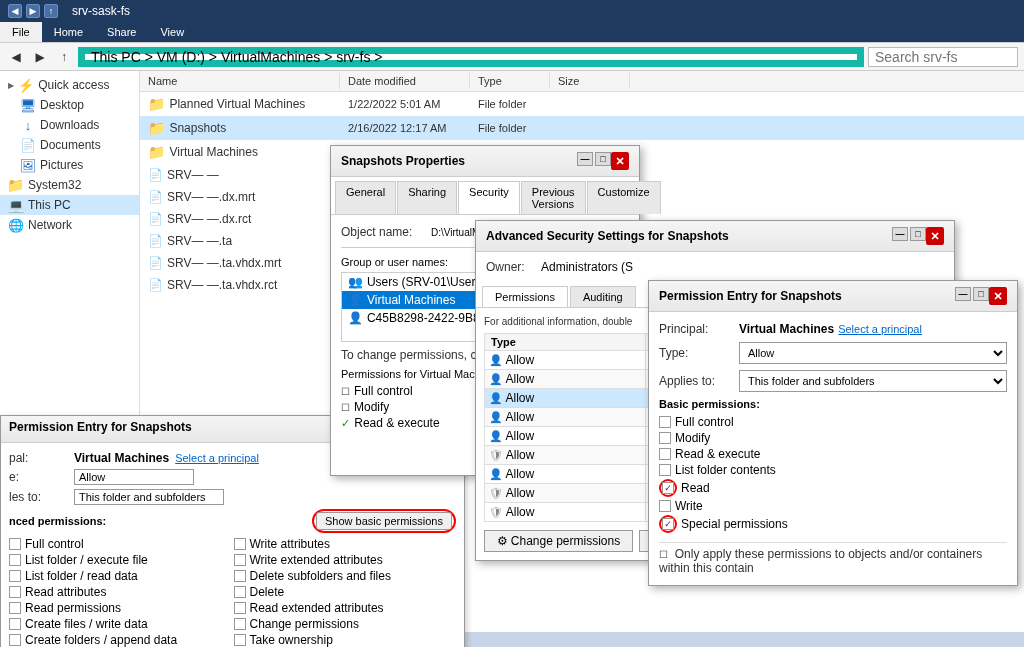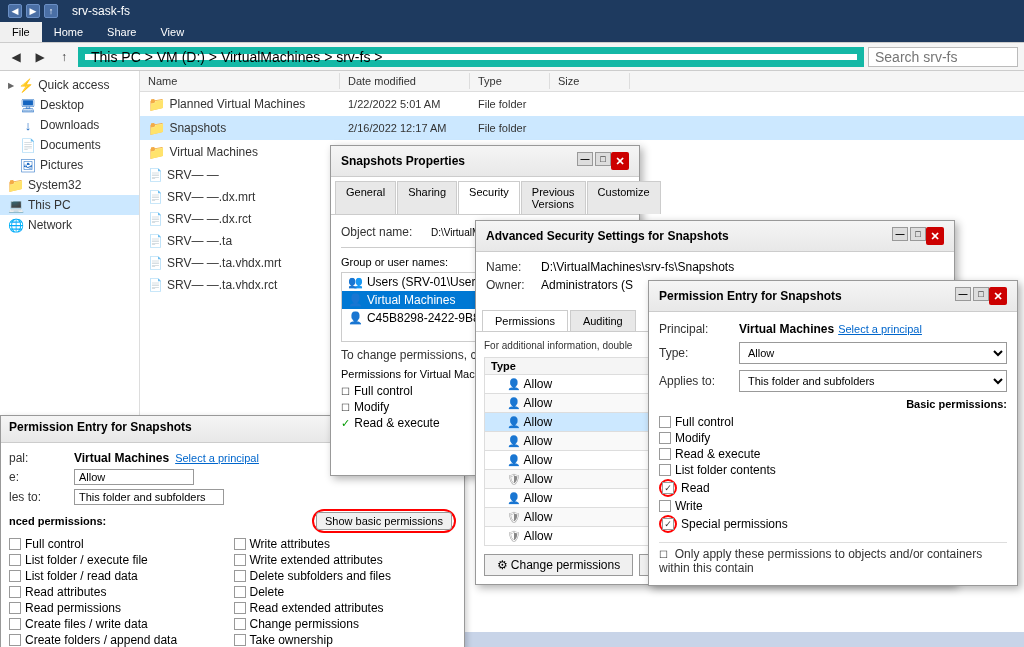--- a/index.html
+++ b/index.html
@@ -73,40 +73,40 @@
     .props-perm-list { font-size: 11px; }
     .props-perm-item { display: flex; align-items: center; gap: 4px; padding: 1px 0; }
     .checkmark-green { color: #090; font-size: 11px; }
     .change-perm-btn { margin-top: 8px; font-size: 11px; background: #f0f0f0; border: 1px solid #999; padding: 2px 8px; cursor: pointer; }
 
     
     .adv-dialog { left: 475px; top: 220px; width: 480px; }
     .adv-header { padding: 8px 10px; font-size: 11px; }
     .adv-name-row { display: flex; align-items: center; margin-bottom: 4px; font-size: 11px; }
     .adv-tabs { display: flex; border-bottom: 1px solid #ccc; padding: 0 6px; }
-    .adv-tab { padding: 4px 12px; background: #e8e8e8; border: 1px solid #ccc; border-bottom: none; font-size: 11px; cursor: pointer; margin-right: 2px; margin-top: 6px; }
+    .adv-tab { padding: 4px 12px; background: #e8e8e8; border: 1px solid #ccc; border-bottom: none; font-size: 11px; cursor: pointer; margin-right: 2px; }
     .adv-tab.active { background: white; }
     .adv-content { padding: 8px; }
     .adv-info { font-size: 10px; color: #333; margin-bottom: 6px; }
     .adv-table { width: 100%; border-collapse: collapse; }
     .adv-table th { background: #f5f5f5; border: 1px solid #ddd; padding: 2px 6px; font-size: 11px; text-align: left; }
-    .adv-table td { border: 1px solid #ddd; padding: 2px 22px; font-size: 10px; }
+    .adv-table td { border: 1px solid #ddd; padding: 2px 4px; font-size: 10px; }
     .adv-table tr:nth-child(even) { background: #f9f9f9; }
     .adv-table tr.selected td { background: #cce8ff; }
     .adv-btn-row { display: flex; gap: 6px; margin-top: 8px; }
     .adv-btn { padding: 3px 12px; font-size: 11px; background: #f0f0f0; border: 1px solid #999; cursor: pointer; }
 
     
     .perm-entry-dialog { left: 648px; top: 280px; width: 370px; }
     .perm-entry-content { padding: 10px; }
     .perm-field-row { display: flex; align-items: center; margin-bottom: 6px; font-size: 11px; }
     .perm-field-label { width: 80px; color: #333; }
     .perm-field-value { flex: 1; display: flex; align-items: center; gap: 4px; }
     .perm-dropdown { flex: 1; background: white; border: 1px solid #999; padding: 2px 4px; font-size: 11px; height: 22px; }
-    .perm-section-header { font-size: 11px; font-weight: bold; margin: 4px 0 4px; text-align: right; }
+    .perm-section-header { font-size: 11px; font-weight: bold; margin: 4px 0 4px; }
     .perm-checkbox-row { display: flex; align-items: center; gap: 4px; padding: 1px 0; font-size: 11px; }
     .perm-checkbox { width: 12px; height: 12px; border: 1px solid #999; background: white; display: flex; align-items: center; justify-content: center; font-size: 9px; }
     .perm-checkbox.checked { background: #fff; color: #333; }
     .perm-link { color: #0066cc; text-decoration: underline; cursor: pointer; font-size: 11px; }
     .circle-highlight { border: 2px solid red; border-radius: 12px; padding: 1px; display: inline-flex; align-items: center; }
 
     
     .perm-entry-bg { position: absolute; left: 0; top: 415px; width: 465px; background: white; border: 1px solid #999; box-shadow: 2px 2px 6px rgba(0,0,0,0.2); }
     .perm-entry-bg-title { background: linear-gradient(to bottom, #f5f5f5, #e8e8e8); border-bottom: 1px solid #ccc; padding: 4px 8px; font-size: 11px; font-weight: bold; display: flex; justify-content: space-between; }
     .perm-entry-bg-content { padding: 8px; }
@@ -353,24 +353,20 @@
   <div class="dialog-title">
     <span>Advanced Security Settings for Snapshots</span>
     <div style="display:flex">
       <div class="minimize-btn">—</div>
       <div class="maximize-btn">□</div>
       <div class="dialog-close">✕</div>
     </div>
   </div>
   <div class="adv-header">
     <div class="adv-name-row">
-      <span style="width:55px;color:#333">Name:</span>
-      <span>D:\VirtualMachines\srv-fs\Snapshots</span>
-    </div>
-    <div class="adv-name-row">
       <span style="width:55px;color:#333">Owner:</span>
       <span>Administrators (S</span>
     </div>
   </div>
   <div class="adv-tabs">
     <div class="adv-tab active">Permissions</div>
     <div class="adv-tab">Auditing</div>
   </div>
   <div class="adv-content">
     <div class="adv-info">For additional information, double</div>

